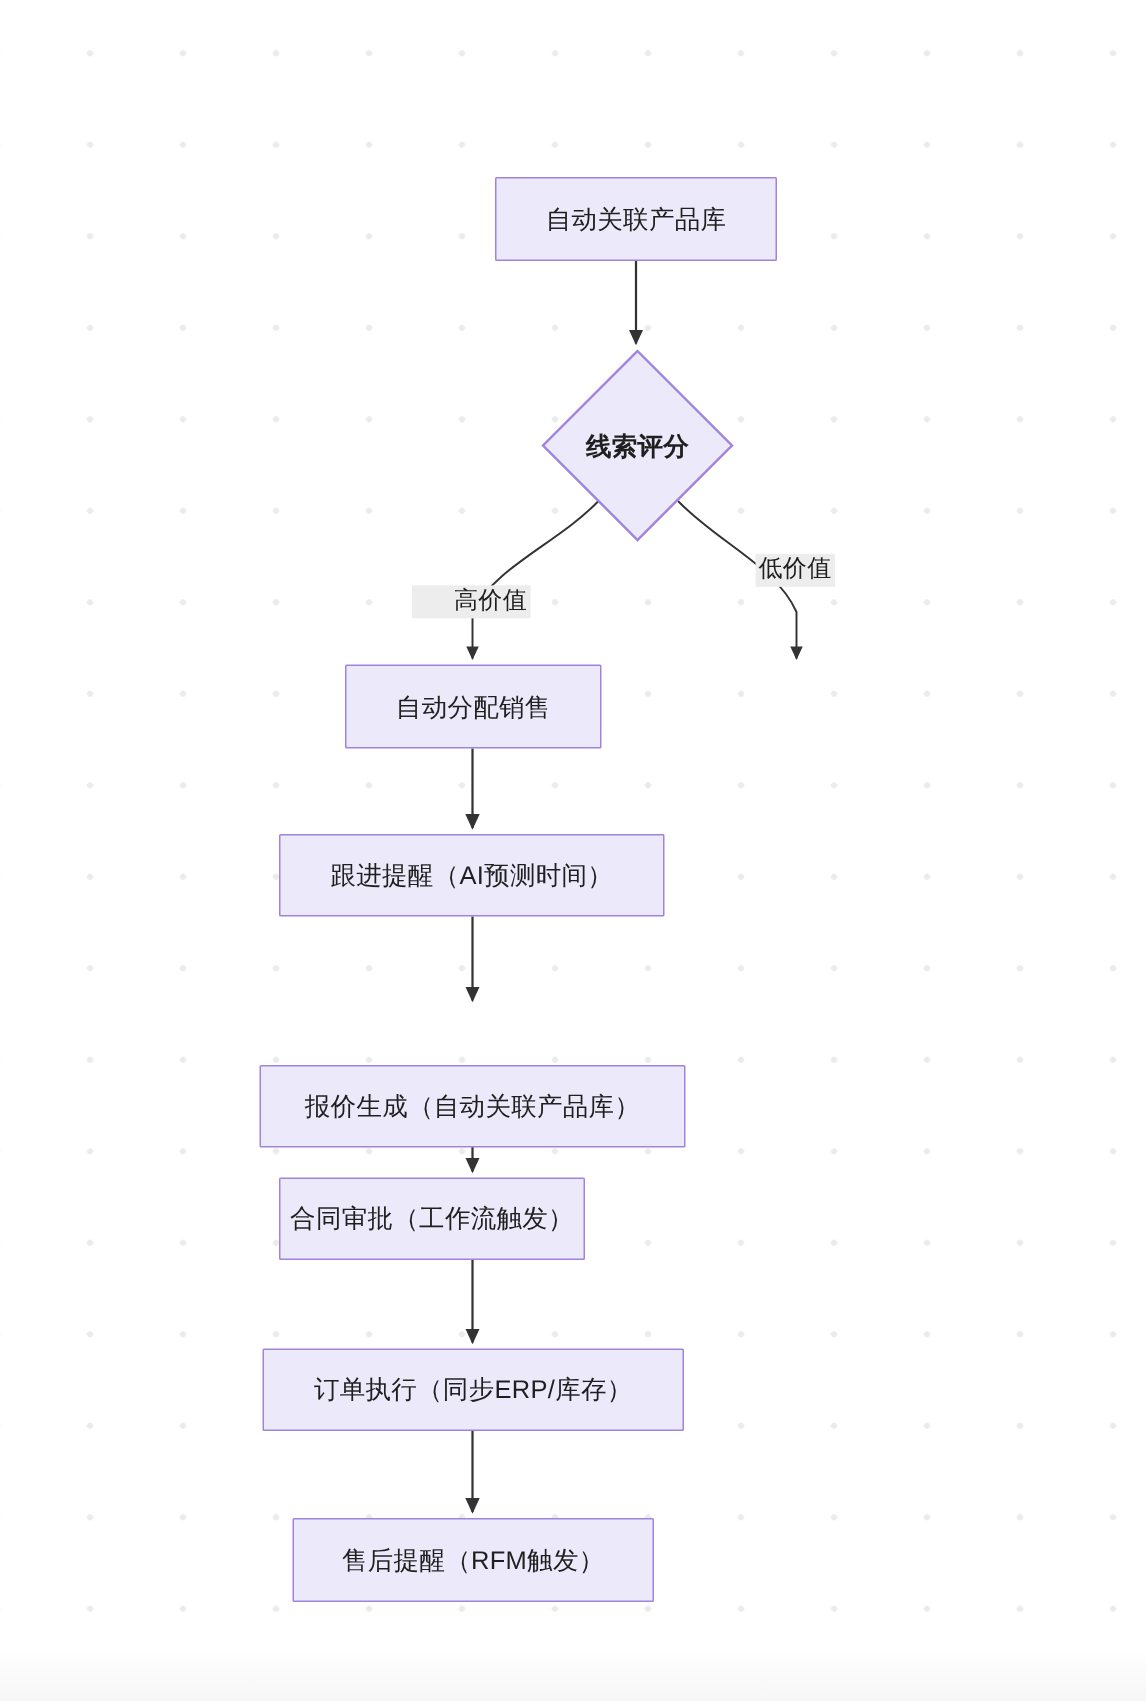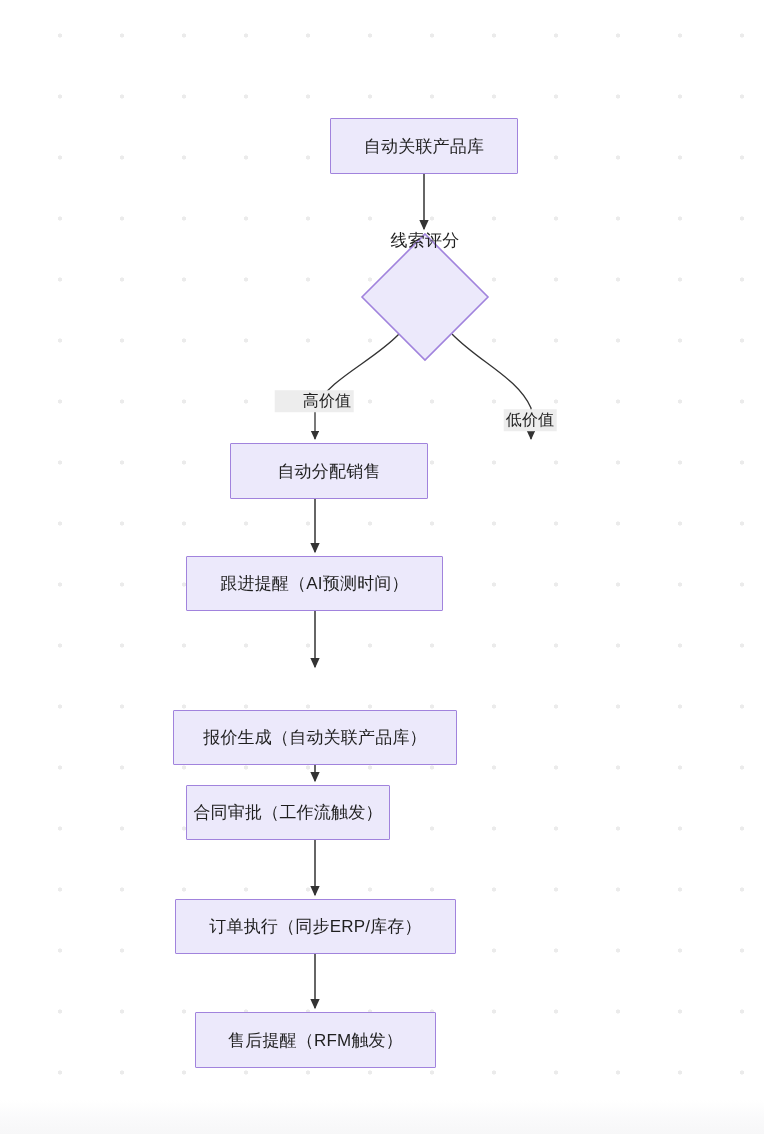--- a/index.html
+++ b/index.html
@@ -47,21 +47,23 @@
     color: #1f1f1f;
     font-size: 17px;
     line-height: 1;
     letter-spacing: 0.2px;
     white-space: nowrap;
     border-radius: 1px;
   }
   .diamond-wrap {
     position: absolute;
     display: flex;
+    align-items: center;
     justify-content: center;
+    font-weight: bold;
   }
   .diamond-shape {
     position: absolute;
     left: 0;
     top: 0;
     width: 100%;
     height: 100%;
   }
   .diamond-label {
     position: relative;
@@ -120,25 +122,25 @@
     <svg class="diamond-shape" viewBox="0 0 130 130" xmlns="http://www.w3.org/2000/svg">
       <polygon points="65,2 128,65 65,128 2,65" fill="#ece9fb" stroke="#a183dd" stroke-width="1.6"></polygon>
     </svg>
     <span class="diamond-label">线索评分</span>
   </div>
 
   <div class="edge-label" style="left:314px; top:401px;padding-left:28px;">
     <span>高价值</span>
   </div>
 
-  <div class="edge-label" style="left:530px; top:420px;">
+  <div class="edge-label" style="left:530px; top:380px;">
     <span>低价值</span>
   </div>
 
-  <div class="node" style="left:230px; top:443px; width:198px; height:56px;">
+  <div class="node" style="left:230px; top:443px; width:171px; height:56px;">
     <span>自动分配销售</span>
   </div>
 
 
   <div class="node" style="left:186px; top:556px; width:257px; height:55px;">
     <span>跟进提醒（AI预测时间）</span>
   </div>
 
   <div class="node" style="left:173px; top:710px; width:284px; height:55px;">
     <span>报价生成（自动关联产品库）</span>

